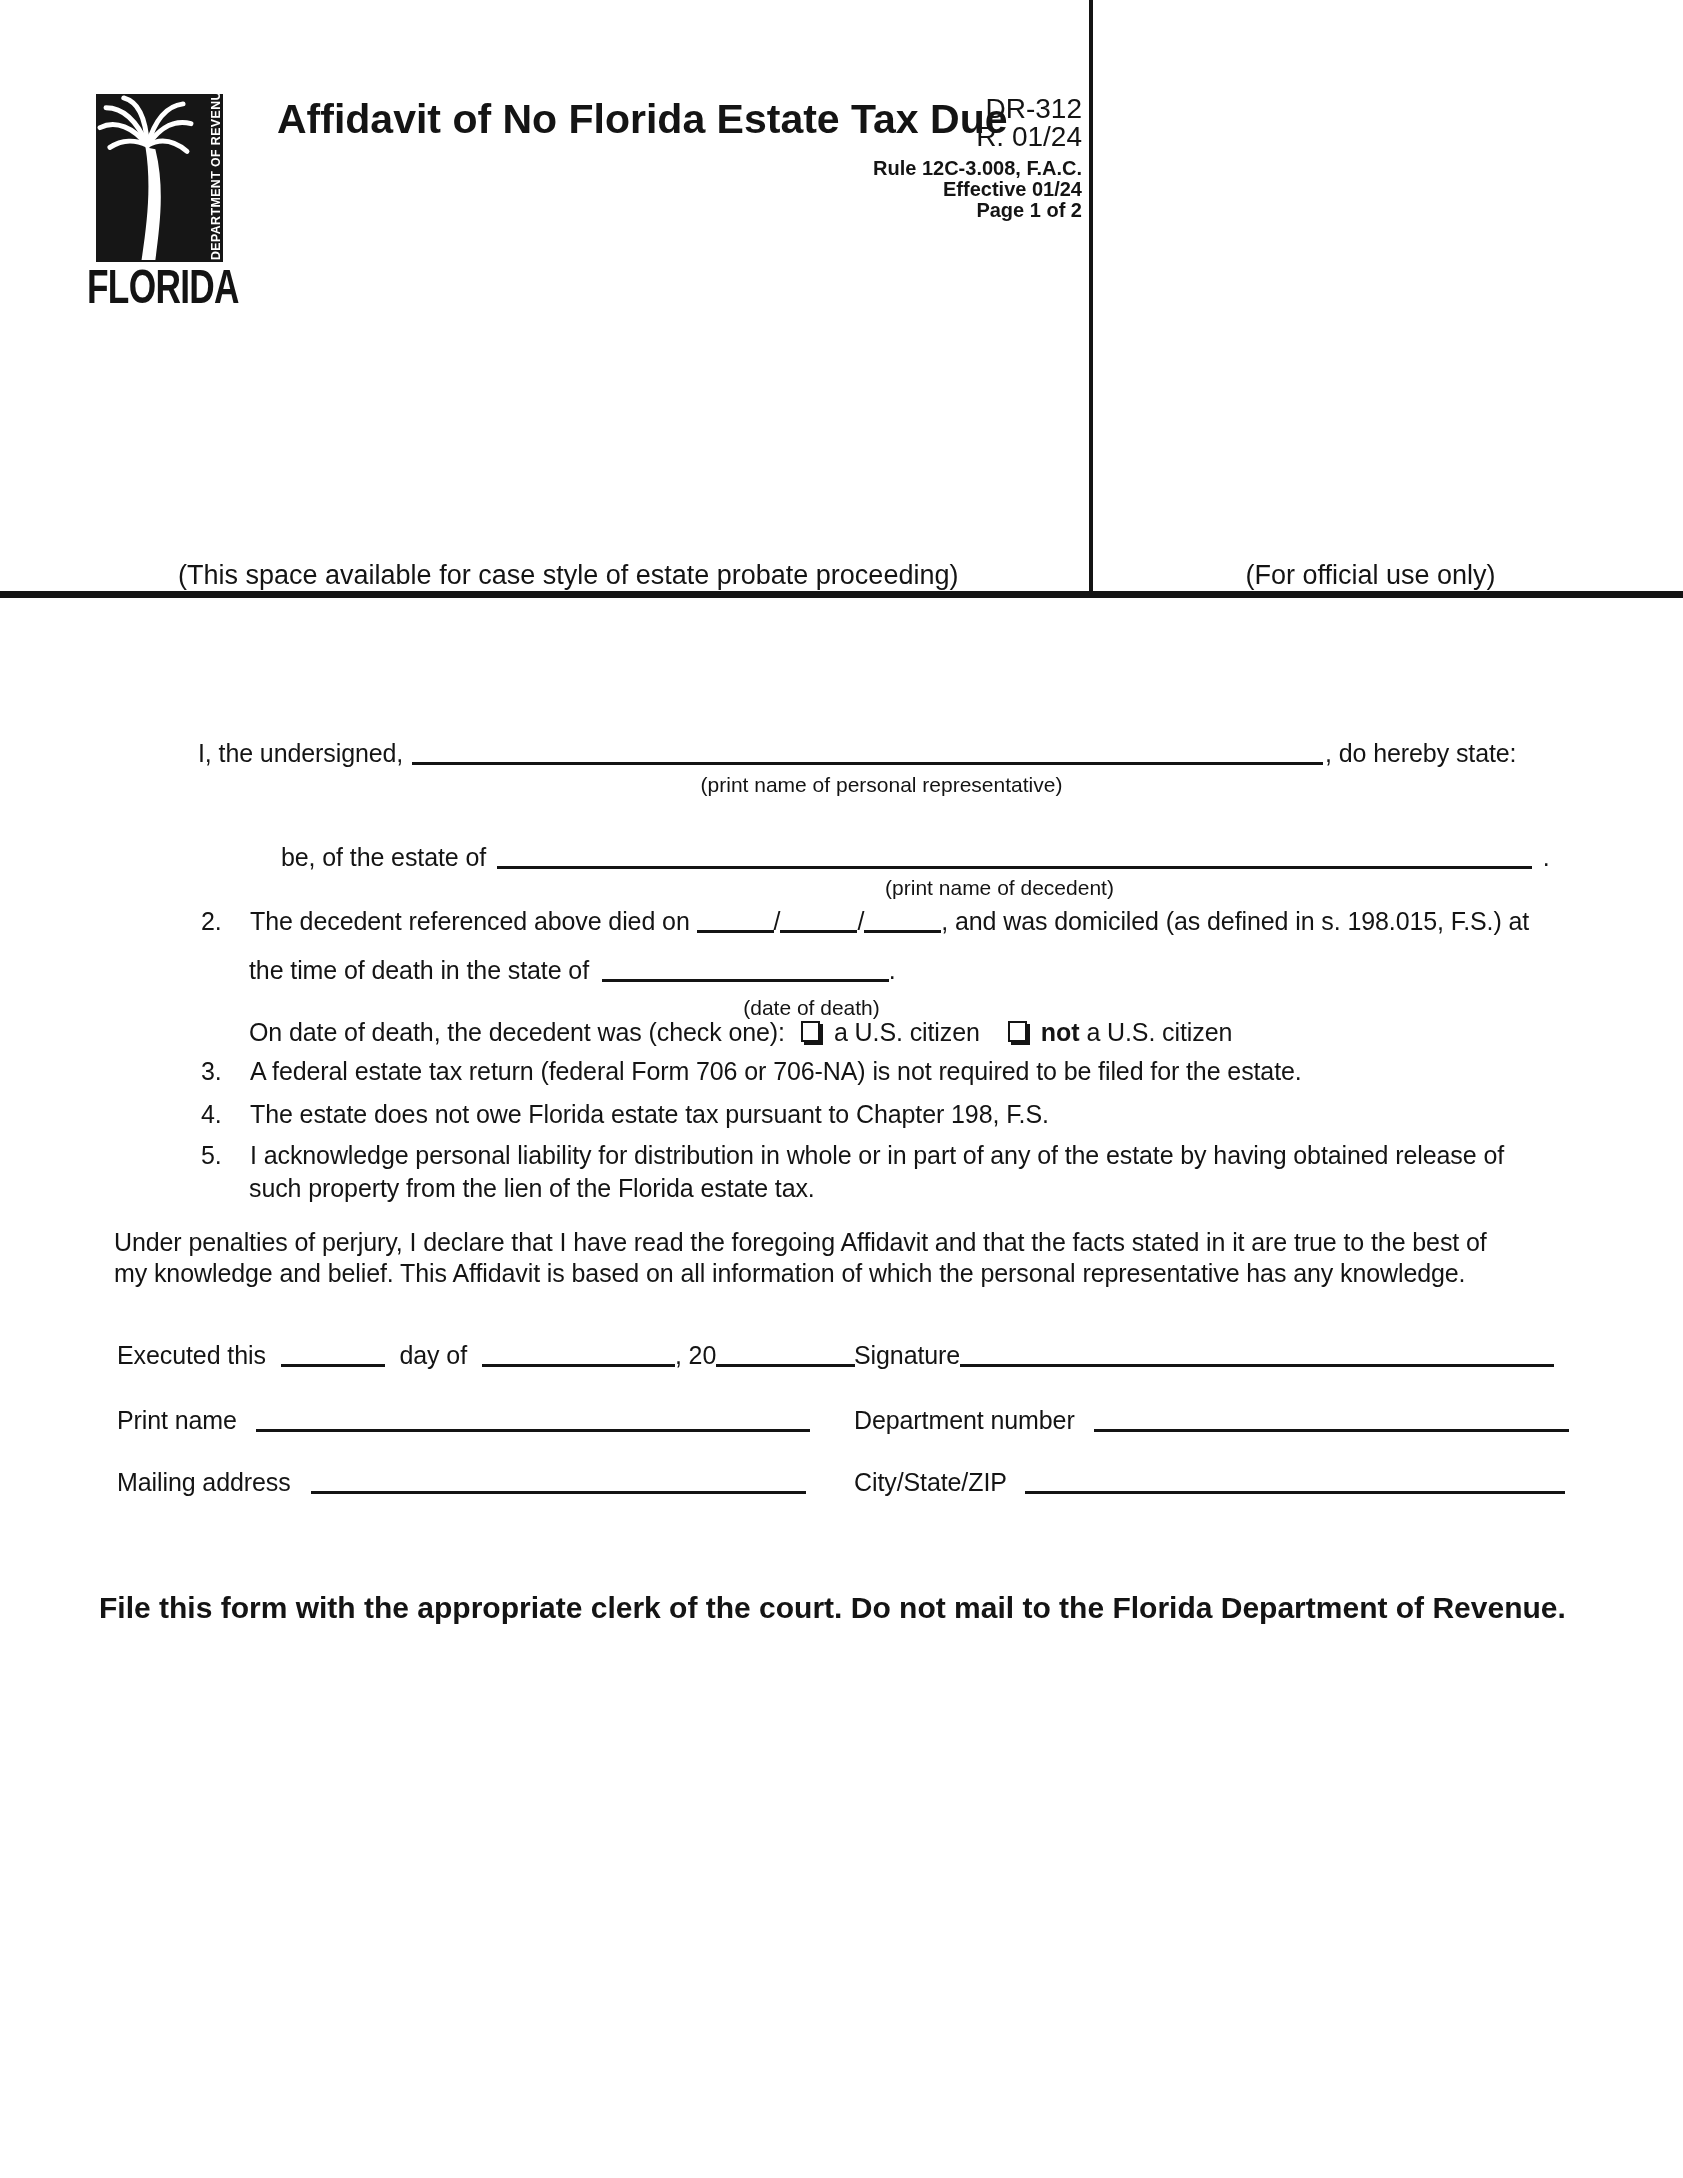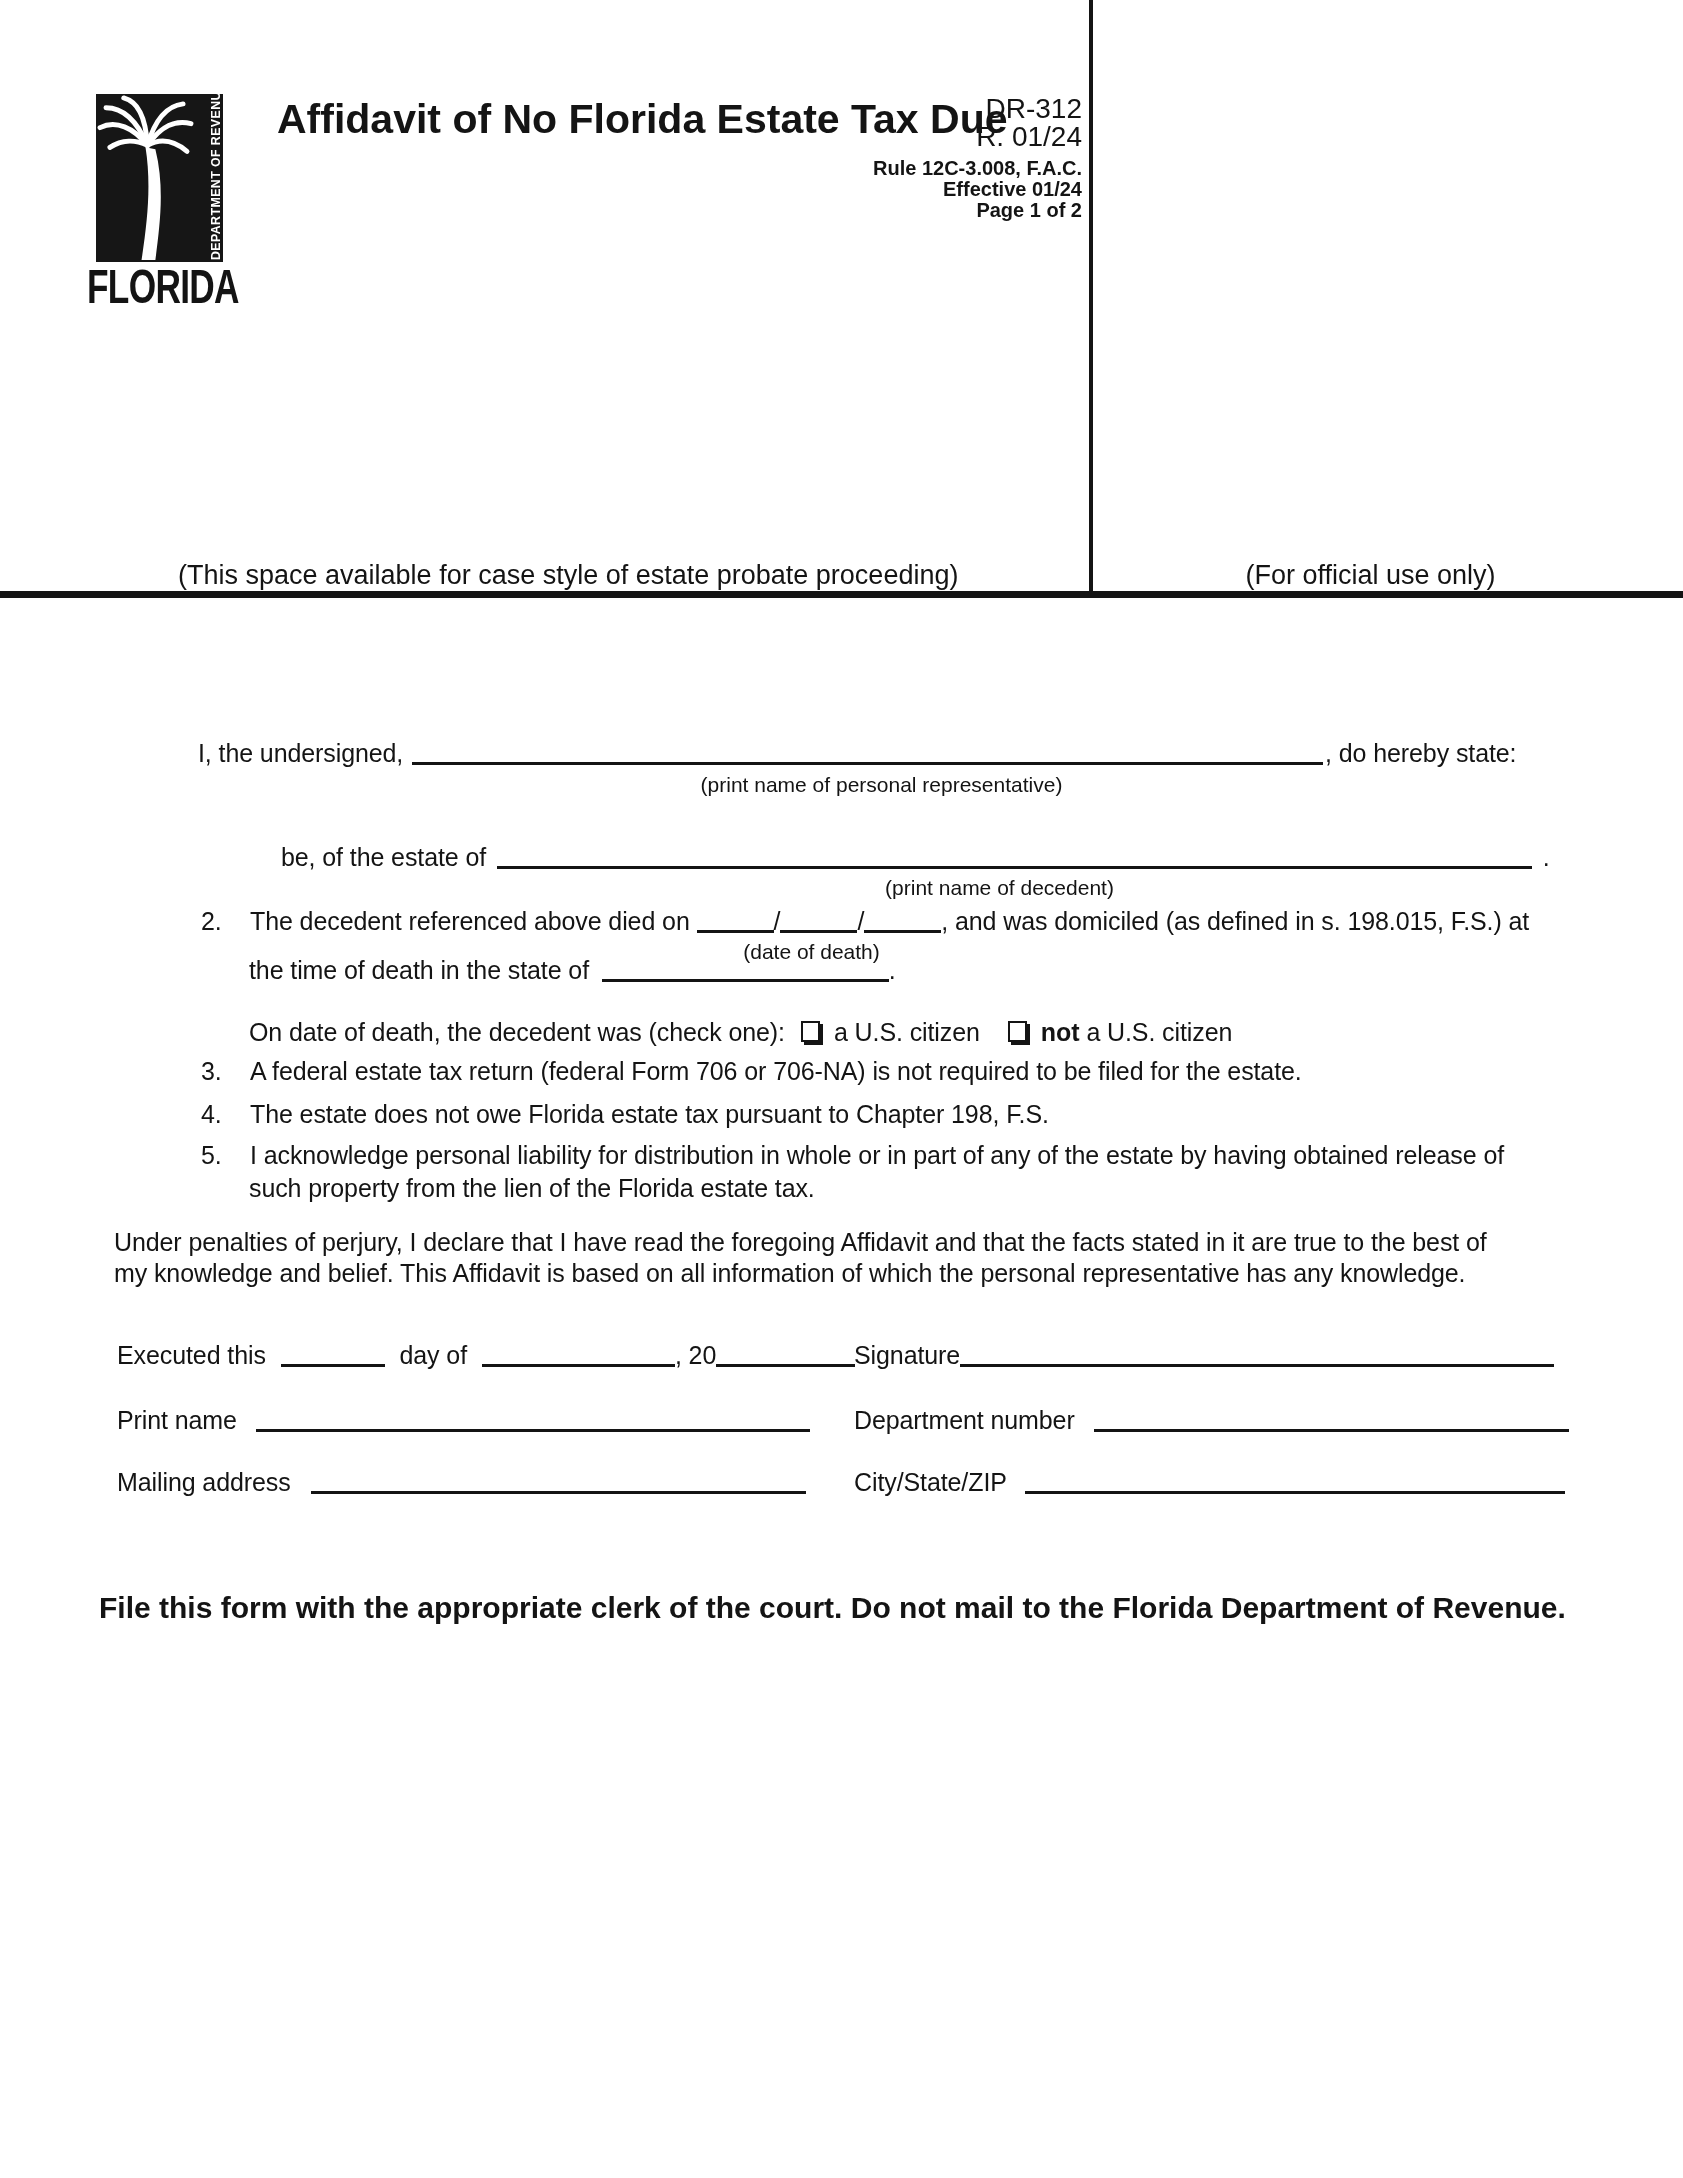--- a/index.html
+++ b/index.html
@@ -79,21 +79,21 @@
     <span>be, of the estate of</span>
     <span class="bl" style="width:1035px;margin:0 4px;"></span>
     <span>.</span>
   </div>
   <div class="abs cap" style="left:475px;top:876px;width:1049px;">(print name of decedent)</div>
 
   <div class="abs line" style="left:201px;top:906px;">
     <span class="num">2.</span><span>The decedent referenced above died on</span>
     <span class="bl" style="width:77px;"></span><span>/</span><span class="bl" style="width:77px;"></span><span>/</span><span class="bl" style="width:77px;"></span><span>, and was domiciled (as defined in s. 198.015, F.S.) at</span>
   </div>
-  <div class="abs cap" style="left:683px;top:940px;width:257px;">(date of death)</div>
+  <div class="abs cap" style="left:683px;top:996px;width:257px;">(date of death)</div>
   <div class="abs line" style="left:249px;top:955px;">
     <span>the time of death in the state of</span>
     <span class="bl" style="width:287px;margin-left:6px;"></span><span>.</span>
   </div>
 
   <div class="abs line" style="left:249px;top:1017px;">
     <span>On date of death, the decedent was (check one):</span><span class="cb"></span><span>a U.S. citizen</span><span class="cb" style="margin-left:28px;"></span><span class="bold">not</span><span class="sp">a U.S. citizen</span>
   </div>
 
   <div class="abs line" style="left:201px;top:1056px;">

